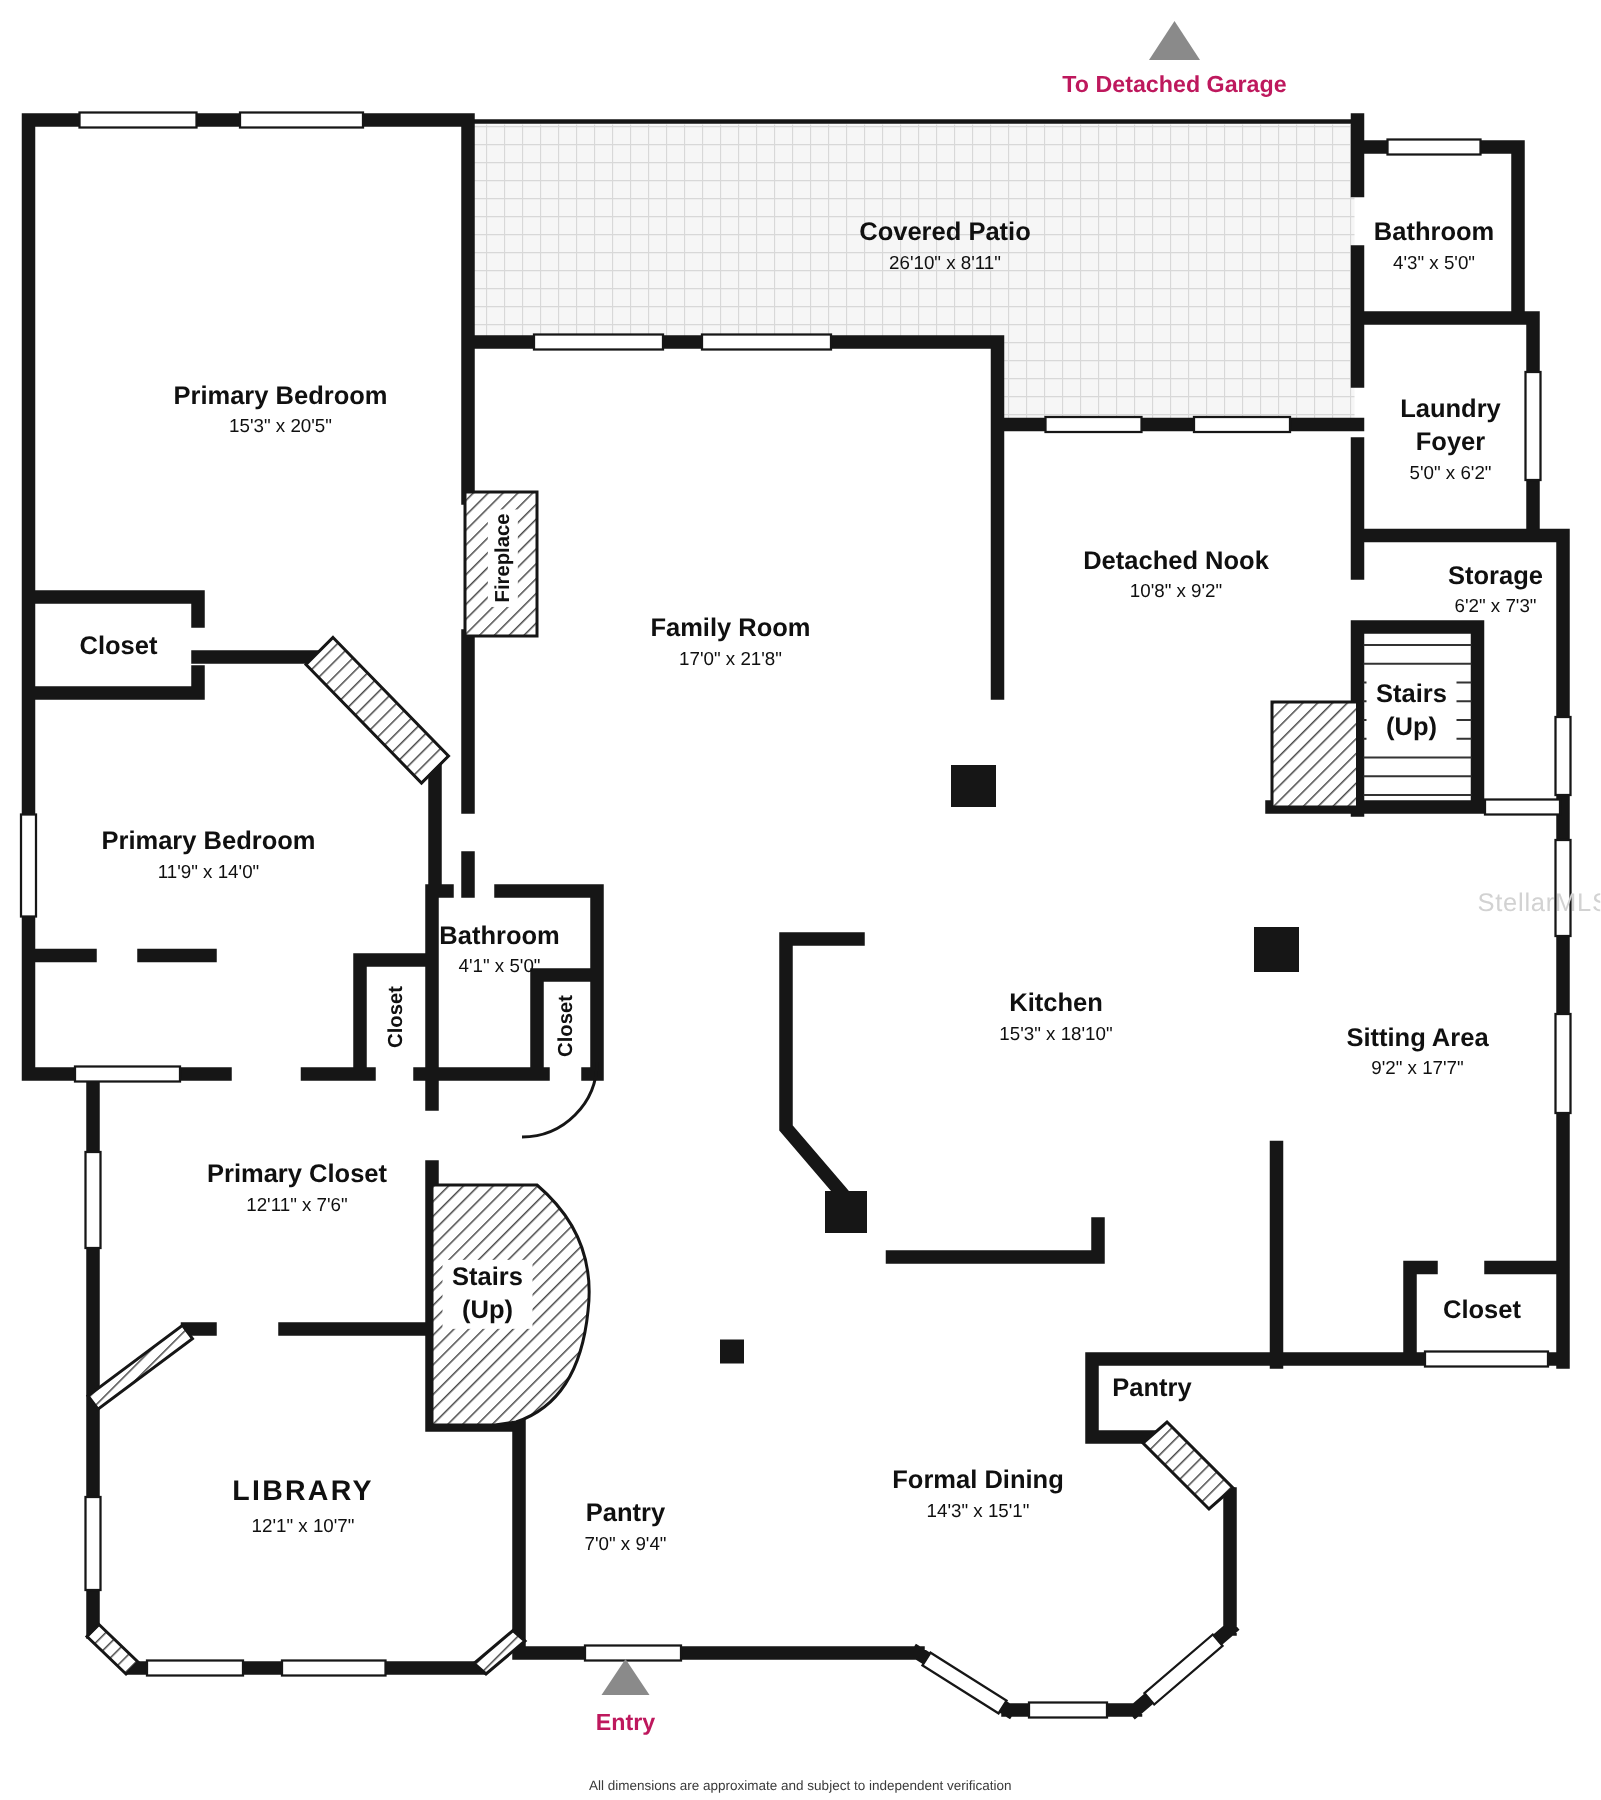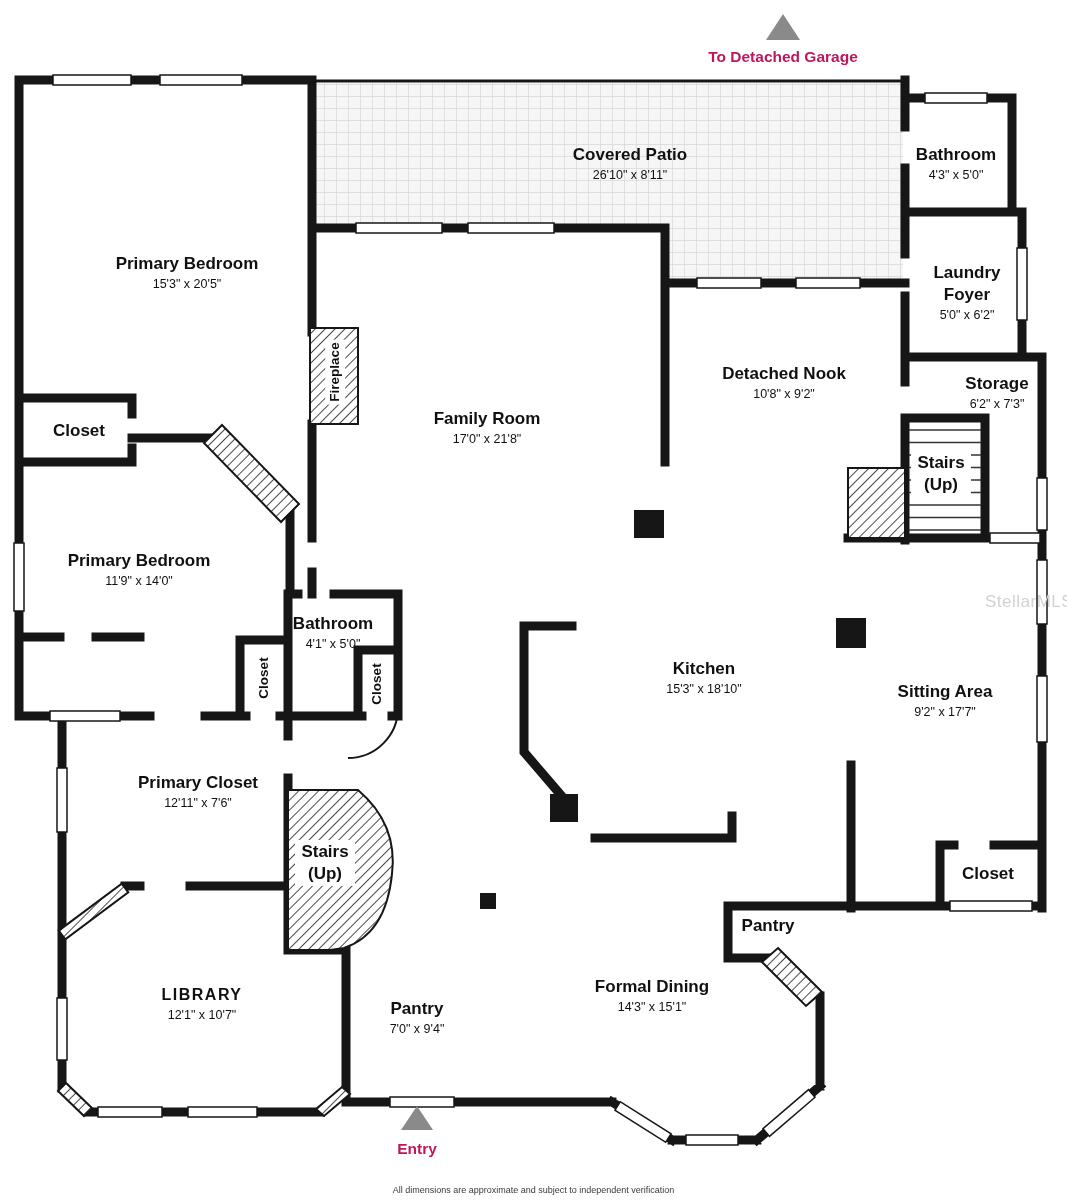--- a/index.html
+++ b/index.html
@@ -14,21 +14,21 @@
   .hatched{fill:url(#hatch);stroke:#161616;stroke-width:2}
   .room-label{position:absolute;transform:translate(-50%,-50%);text-align:center;
               color:#101010;line-height:1.3;white-space:nowrap;z-index:5}
   .room-label .rn{font-weight:bold;font-size:17px}
   .room-label .rd{font-size:12.5px;margin-top:1px}
   .wrap{white-space:normal}
   .w80{width:80px}.w54{width:54px}
   .vert{transform:translate(-50%,-50%) rotate(-90deg)}
   .vert .rn{font-size:13.5px}
   .whitebg{background:#ffffff;padding:1px 3px}
-  .caps .rn{font-size:16px;letter-spacing:1.5px}
+  .caps .rn{font-size:19px;letter-spacing:1.5px}
   .big-label{position:absolute;transform:translate(-50%,-50%);font-weight:bold;
              font-size:15.5px;color:#be185d;z-index:5;white-space:nowrap}
   .watermark{position:absolute;left:985px;top:592px;font-size:17px;color:#d2d2d2;
              letter-spacing:.5px;z-index:4}
   .disclaimer{position:absolute;left:50%;top:1185px;transform:translateX(-50%);
               font-size:9px;color:#3a3a3a;z-index:5;white-space:nowrap}
 </style>
 </head>
 <body>
 

